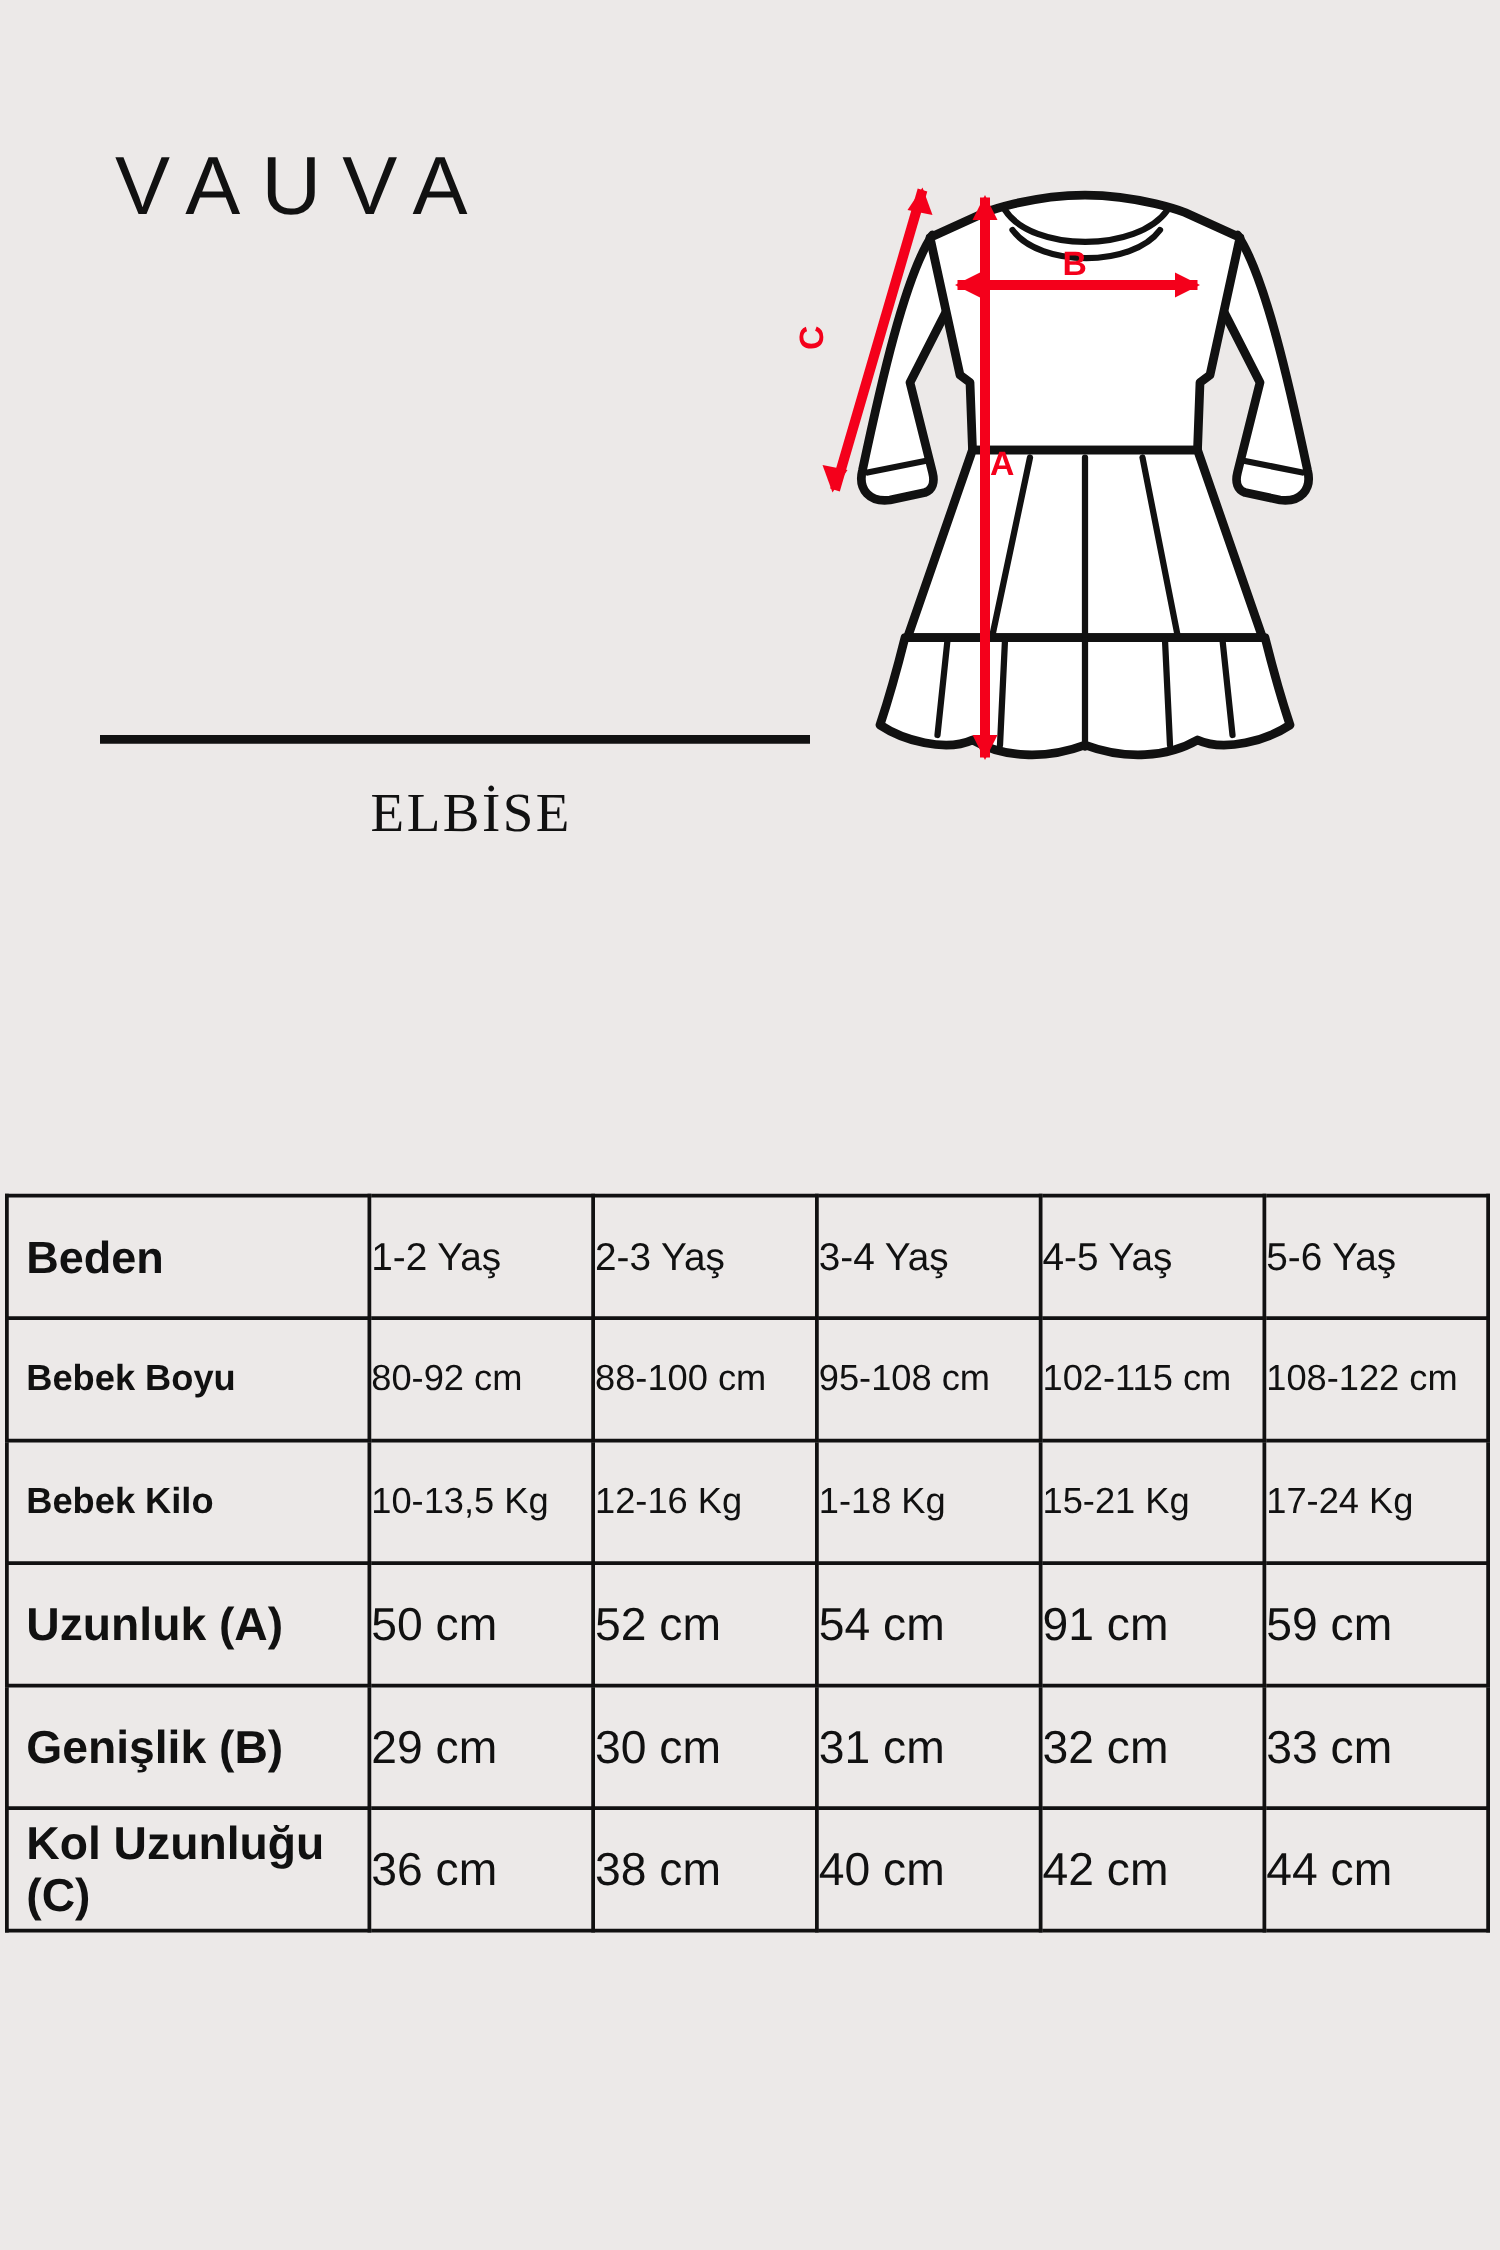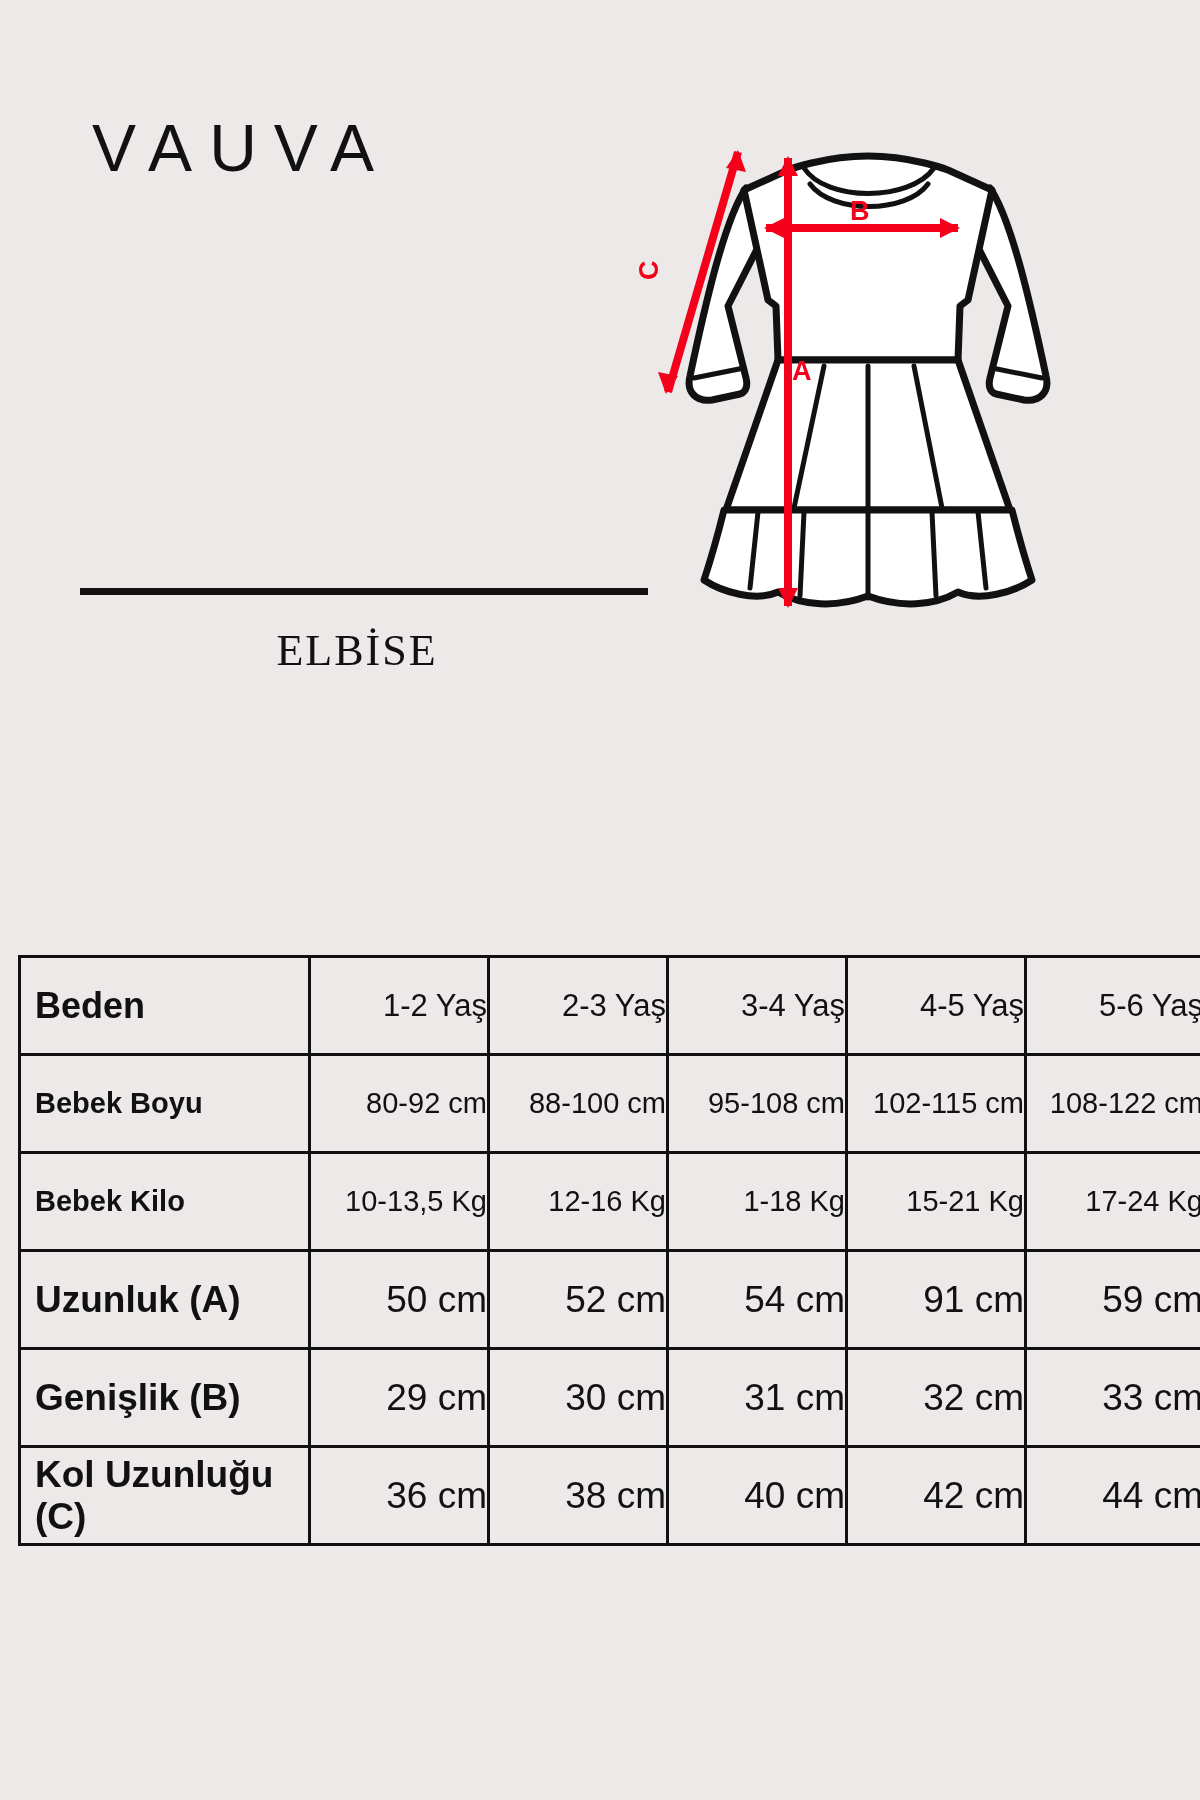--- a/index.html
+++ b/index.html
@@ -70,55 +70,55 @@
     position: absolute;
     left: 32px;
     top: 588px;
     width: 568px;
     height: 7px;
     background: #111;
   }
 
   .product-name {
     position: absolute;
-    left: 24px;
+    left: 44px;
     top: 625px;
     width: 570px;
     text-align: center;
     font-family: "Liberation Serif", serif;
     font-size: 44px;
     letter-spacing: 2px;
     color: #111;
   }
 
   .figure {
     position: absolute;
     left: 580px;
     top: 110px;
     width: 480px;
     height: 520px;
   }
 
   
   .table-wrap {
     position: absolute;
-    left: 18px;
+    left: 4px;
     top: 955px;
     width: 1034px;
   }
 
   table.size-table {
     border-collapse: collapse;
     width: 1185px;
     table-layout: fixed;
   }
 
   table.size-table td, table.size-table th {
     border: 3px solid #111;
-    text-align: right;
+    text-align: left;
     vertical-align: middle;
     color: #111;
     padding: 0;
     height: 95px;
   }
 
   table.size-table .rowhead {
     text-align: left;
     padding-left: 14px;
     font-weight: bold;

